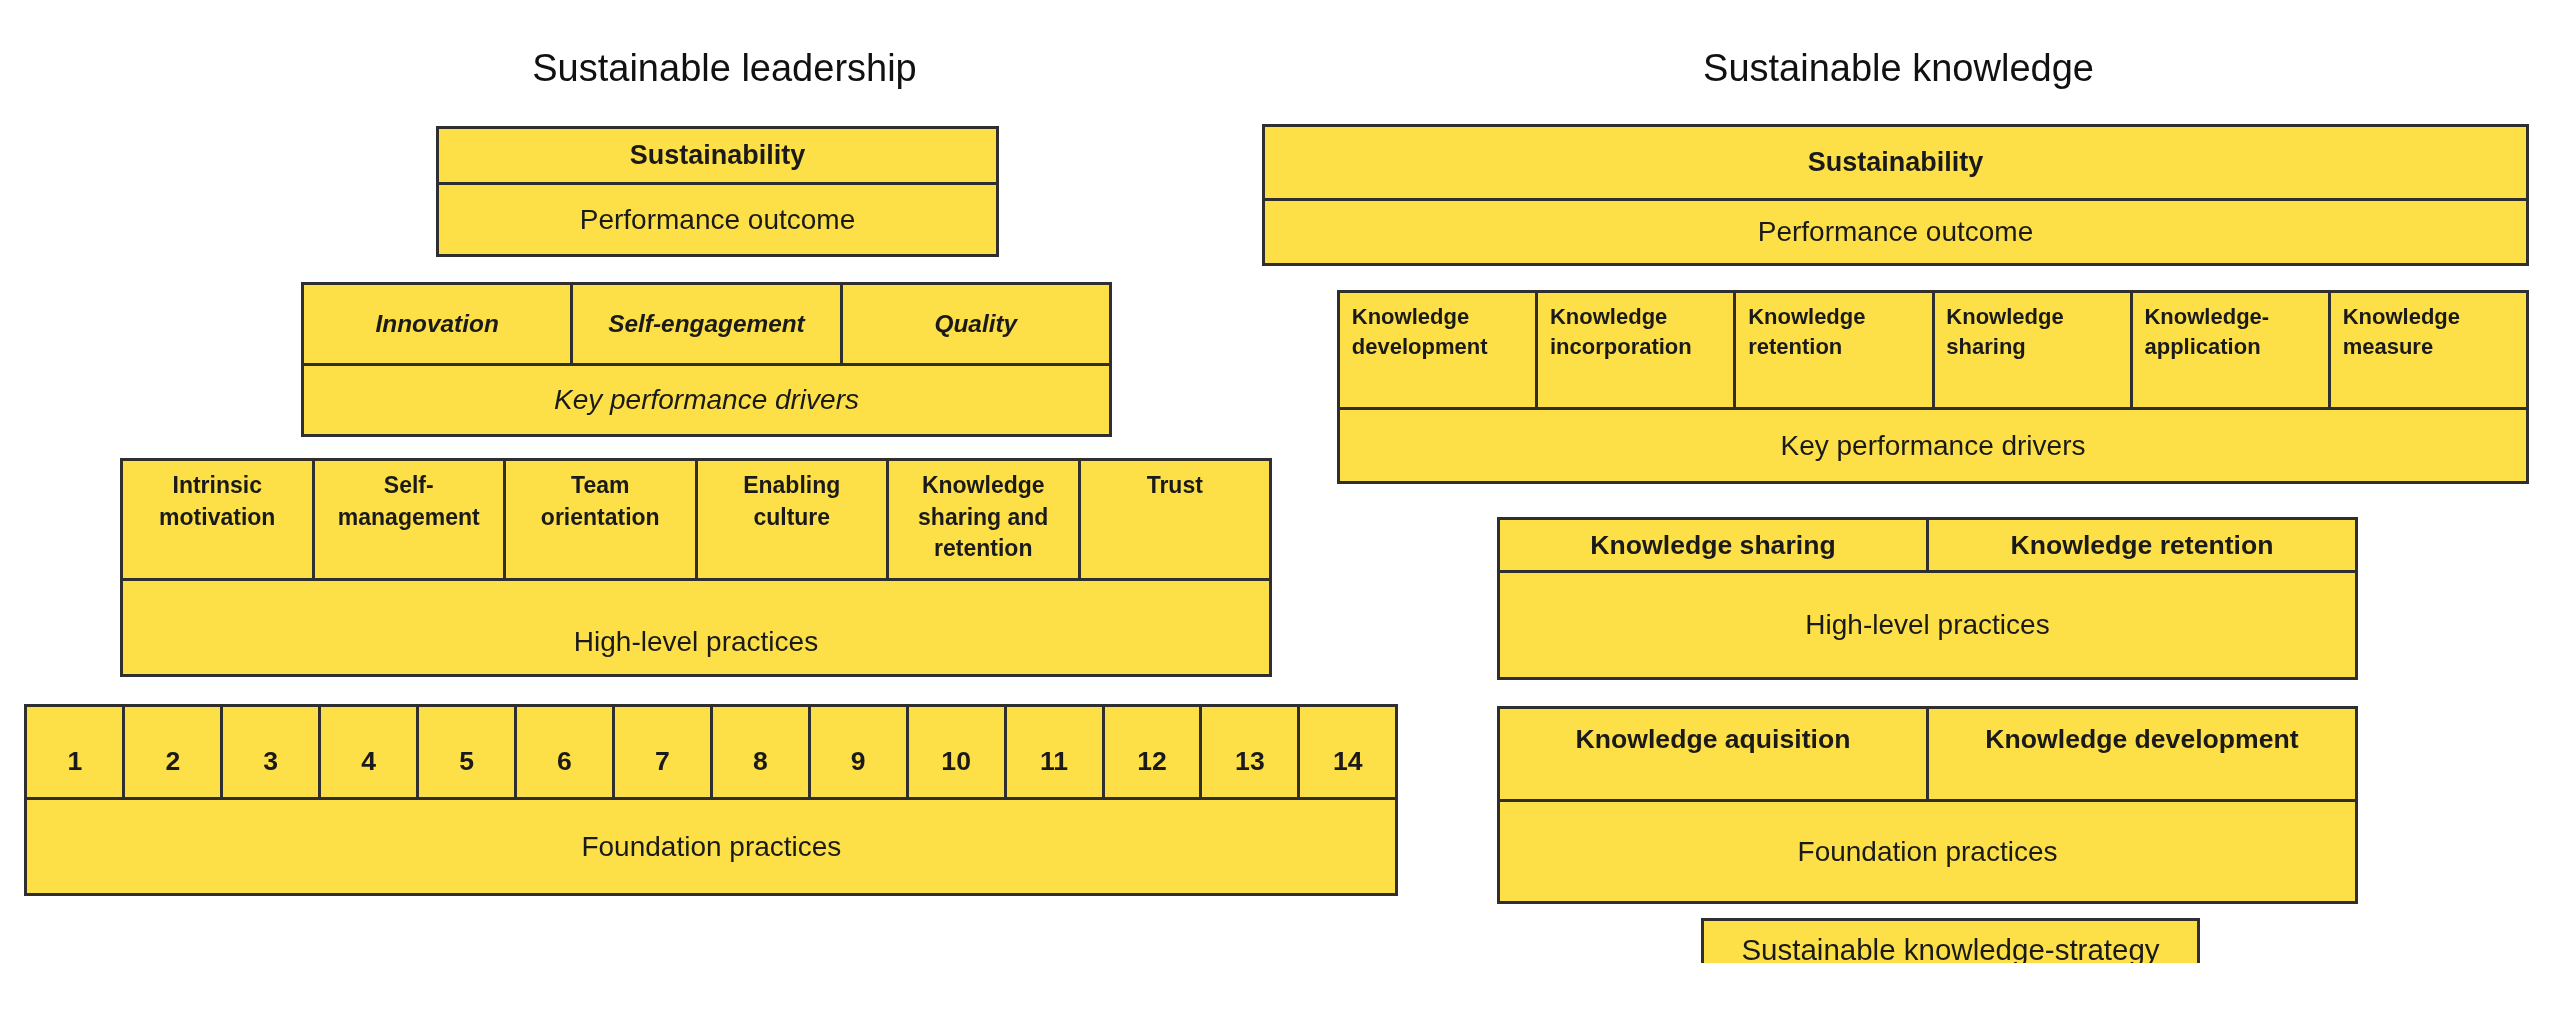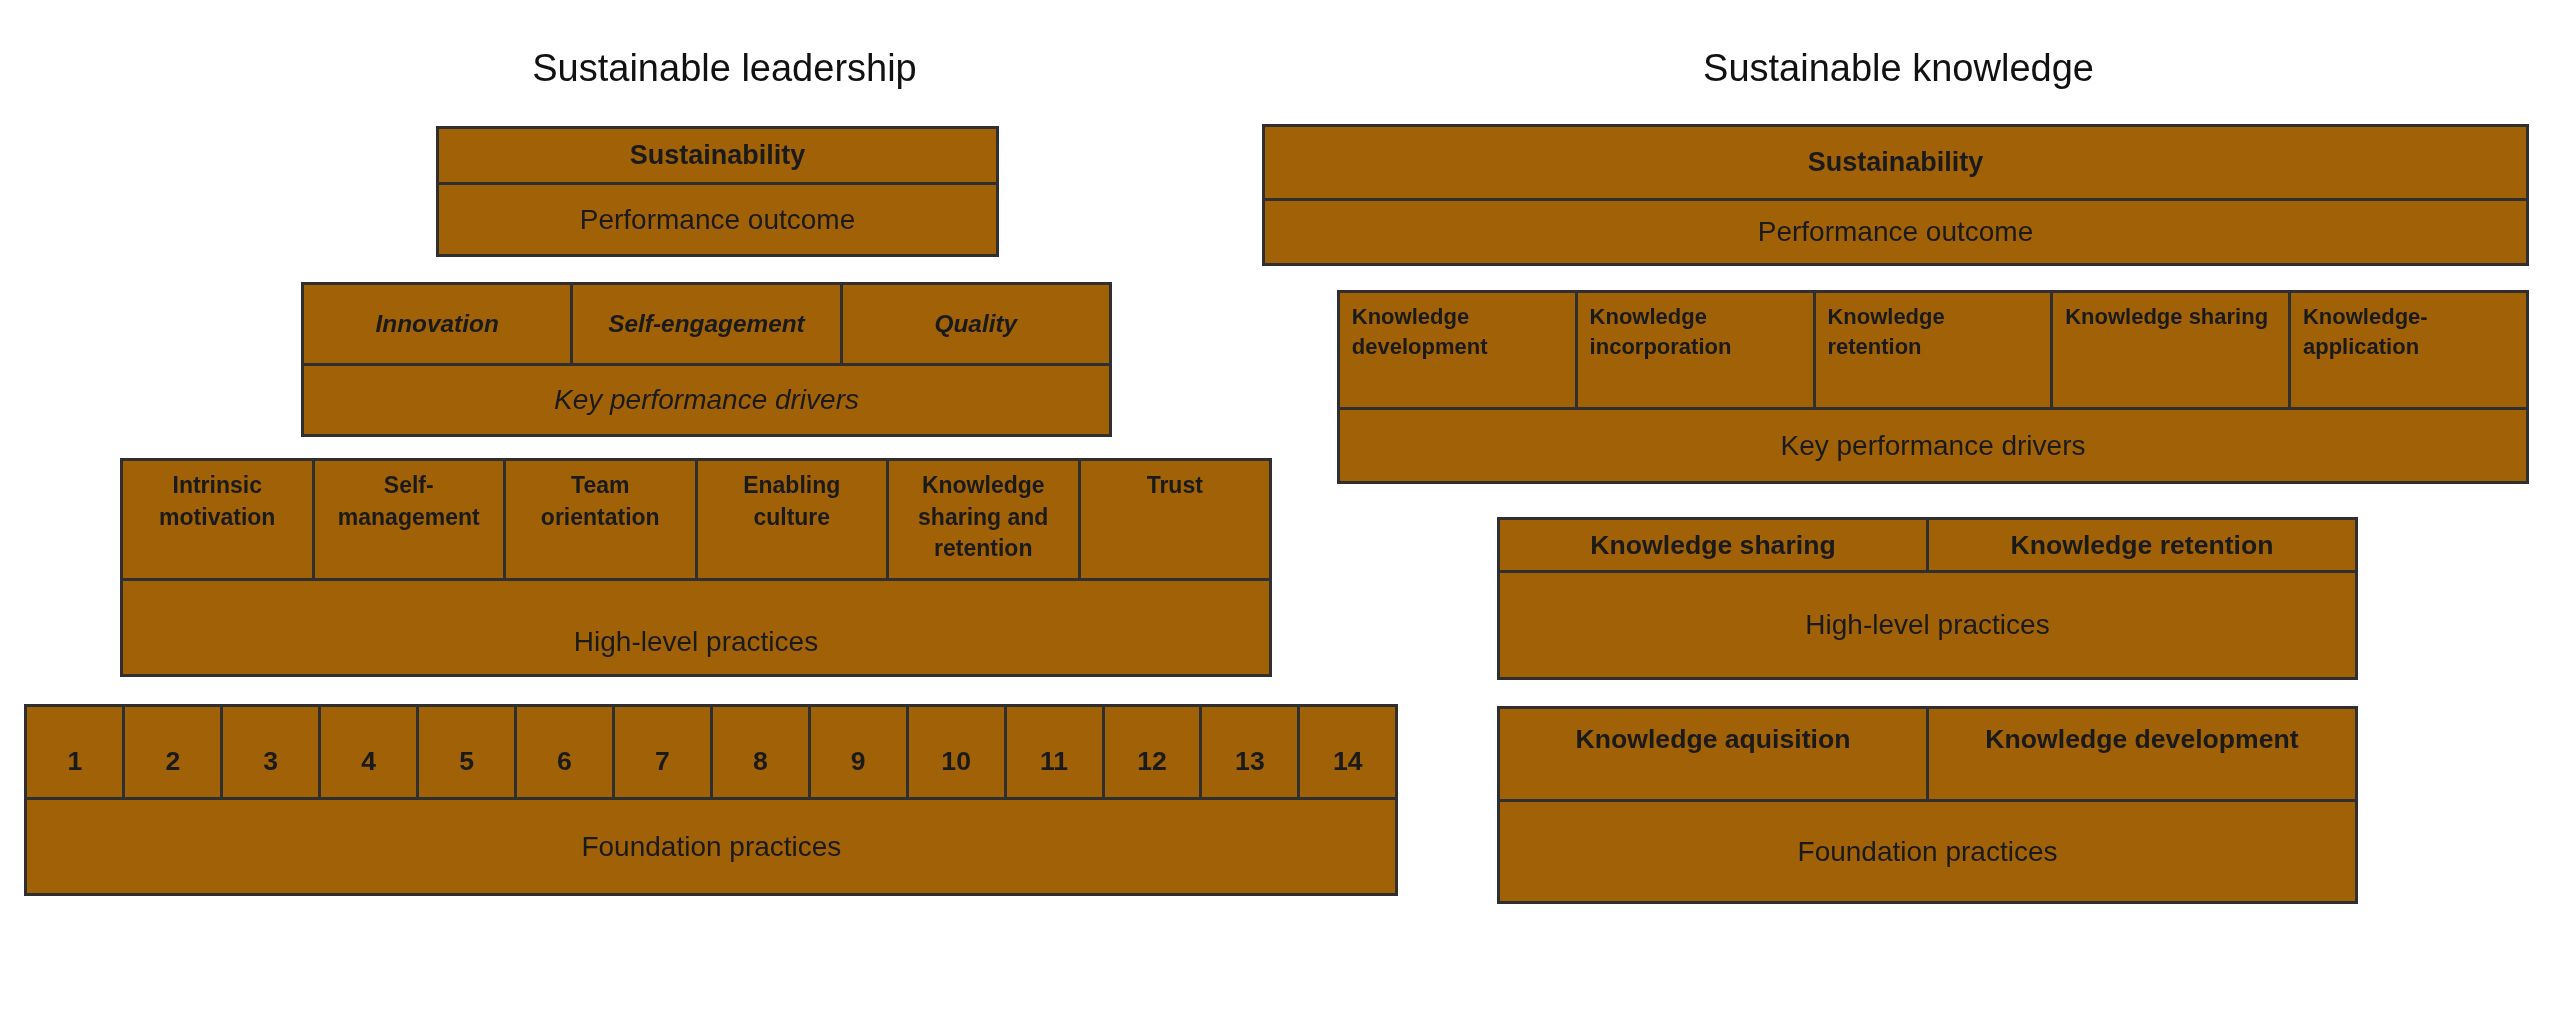--- a/index.html
+++ b/index.html
@@ -21,21 +21,21 @@
     text-align: center;
     font-size: 38px;
     font-weight: 400;
     color: #111111;
     letter-spacing: 0px;
   }
   .box {
     position: absolute;
     box-sizing: border-box;
     border: 3px solid #2f2f2f;
-    background: #a16207;
+    background: #fde047;
     display: flex;
     flex-direction: column;
   }
   .cells {
     display: flex;
     box-sizing: border-box;
     border-bottom: 3px solid #2f2f2f;
     flex: 0 0 auto;
   }
   .cell {
@@ -168,35 +168,39 @@
     <div class="label-row">Performance outcome</div>
   </div>
 
   <div class="box" style="left:1337px; top:290px; width:1192px; height:194px;">
     <div class="cells" style="height:117px;">
       <div class="cell left-align">Knowledge development</div>
       <div class="cell left-align">Knowledge incorporation</div>
       <div class="cell left-align">Knowledge retention</div>
       <div class="cell left-align">Knowledge sharing</div>
       <div class="cell left-align">Knowledge-application</div>
+      <div class="cell left-align">Knowledge measure</div>
     </div>
     <div class="label-row">Key performance drivers</div>
   </div>
 
   <div class="box" style="left:1497px; top:517px; width:861px; height:163px;">
     <div class="cells" style="height:53px;">
       <div class="cell hdr2">Knowledge sharing</div>
       <div class="cell hdr2">Knowledge retention</div>
     </div>
     <div class="label-row">High-level practices</div>
   </div>
 
   <div class="box" style="left:1497px; top:706px; width:861px; height:198px;">
     <div class="cells" style="height:93px;">
       <div class="cell hdr2-top">Knowledge aquisition</div>
       <div class="cell hdr2-top">Knowledge development</div>
     </div>
     <div class="label-row">Foundation practices</div>
   </div>
 
+  <div class="box" style="left:1701px; top:918px; width:499px; height:64px;">
+    <div class="strategy-row">Sustainable knowledge-strategy</div>
+  </div>
 
 </div>
 
 
 </body></html>

